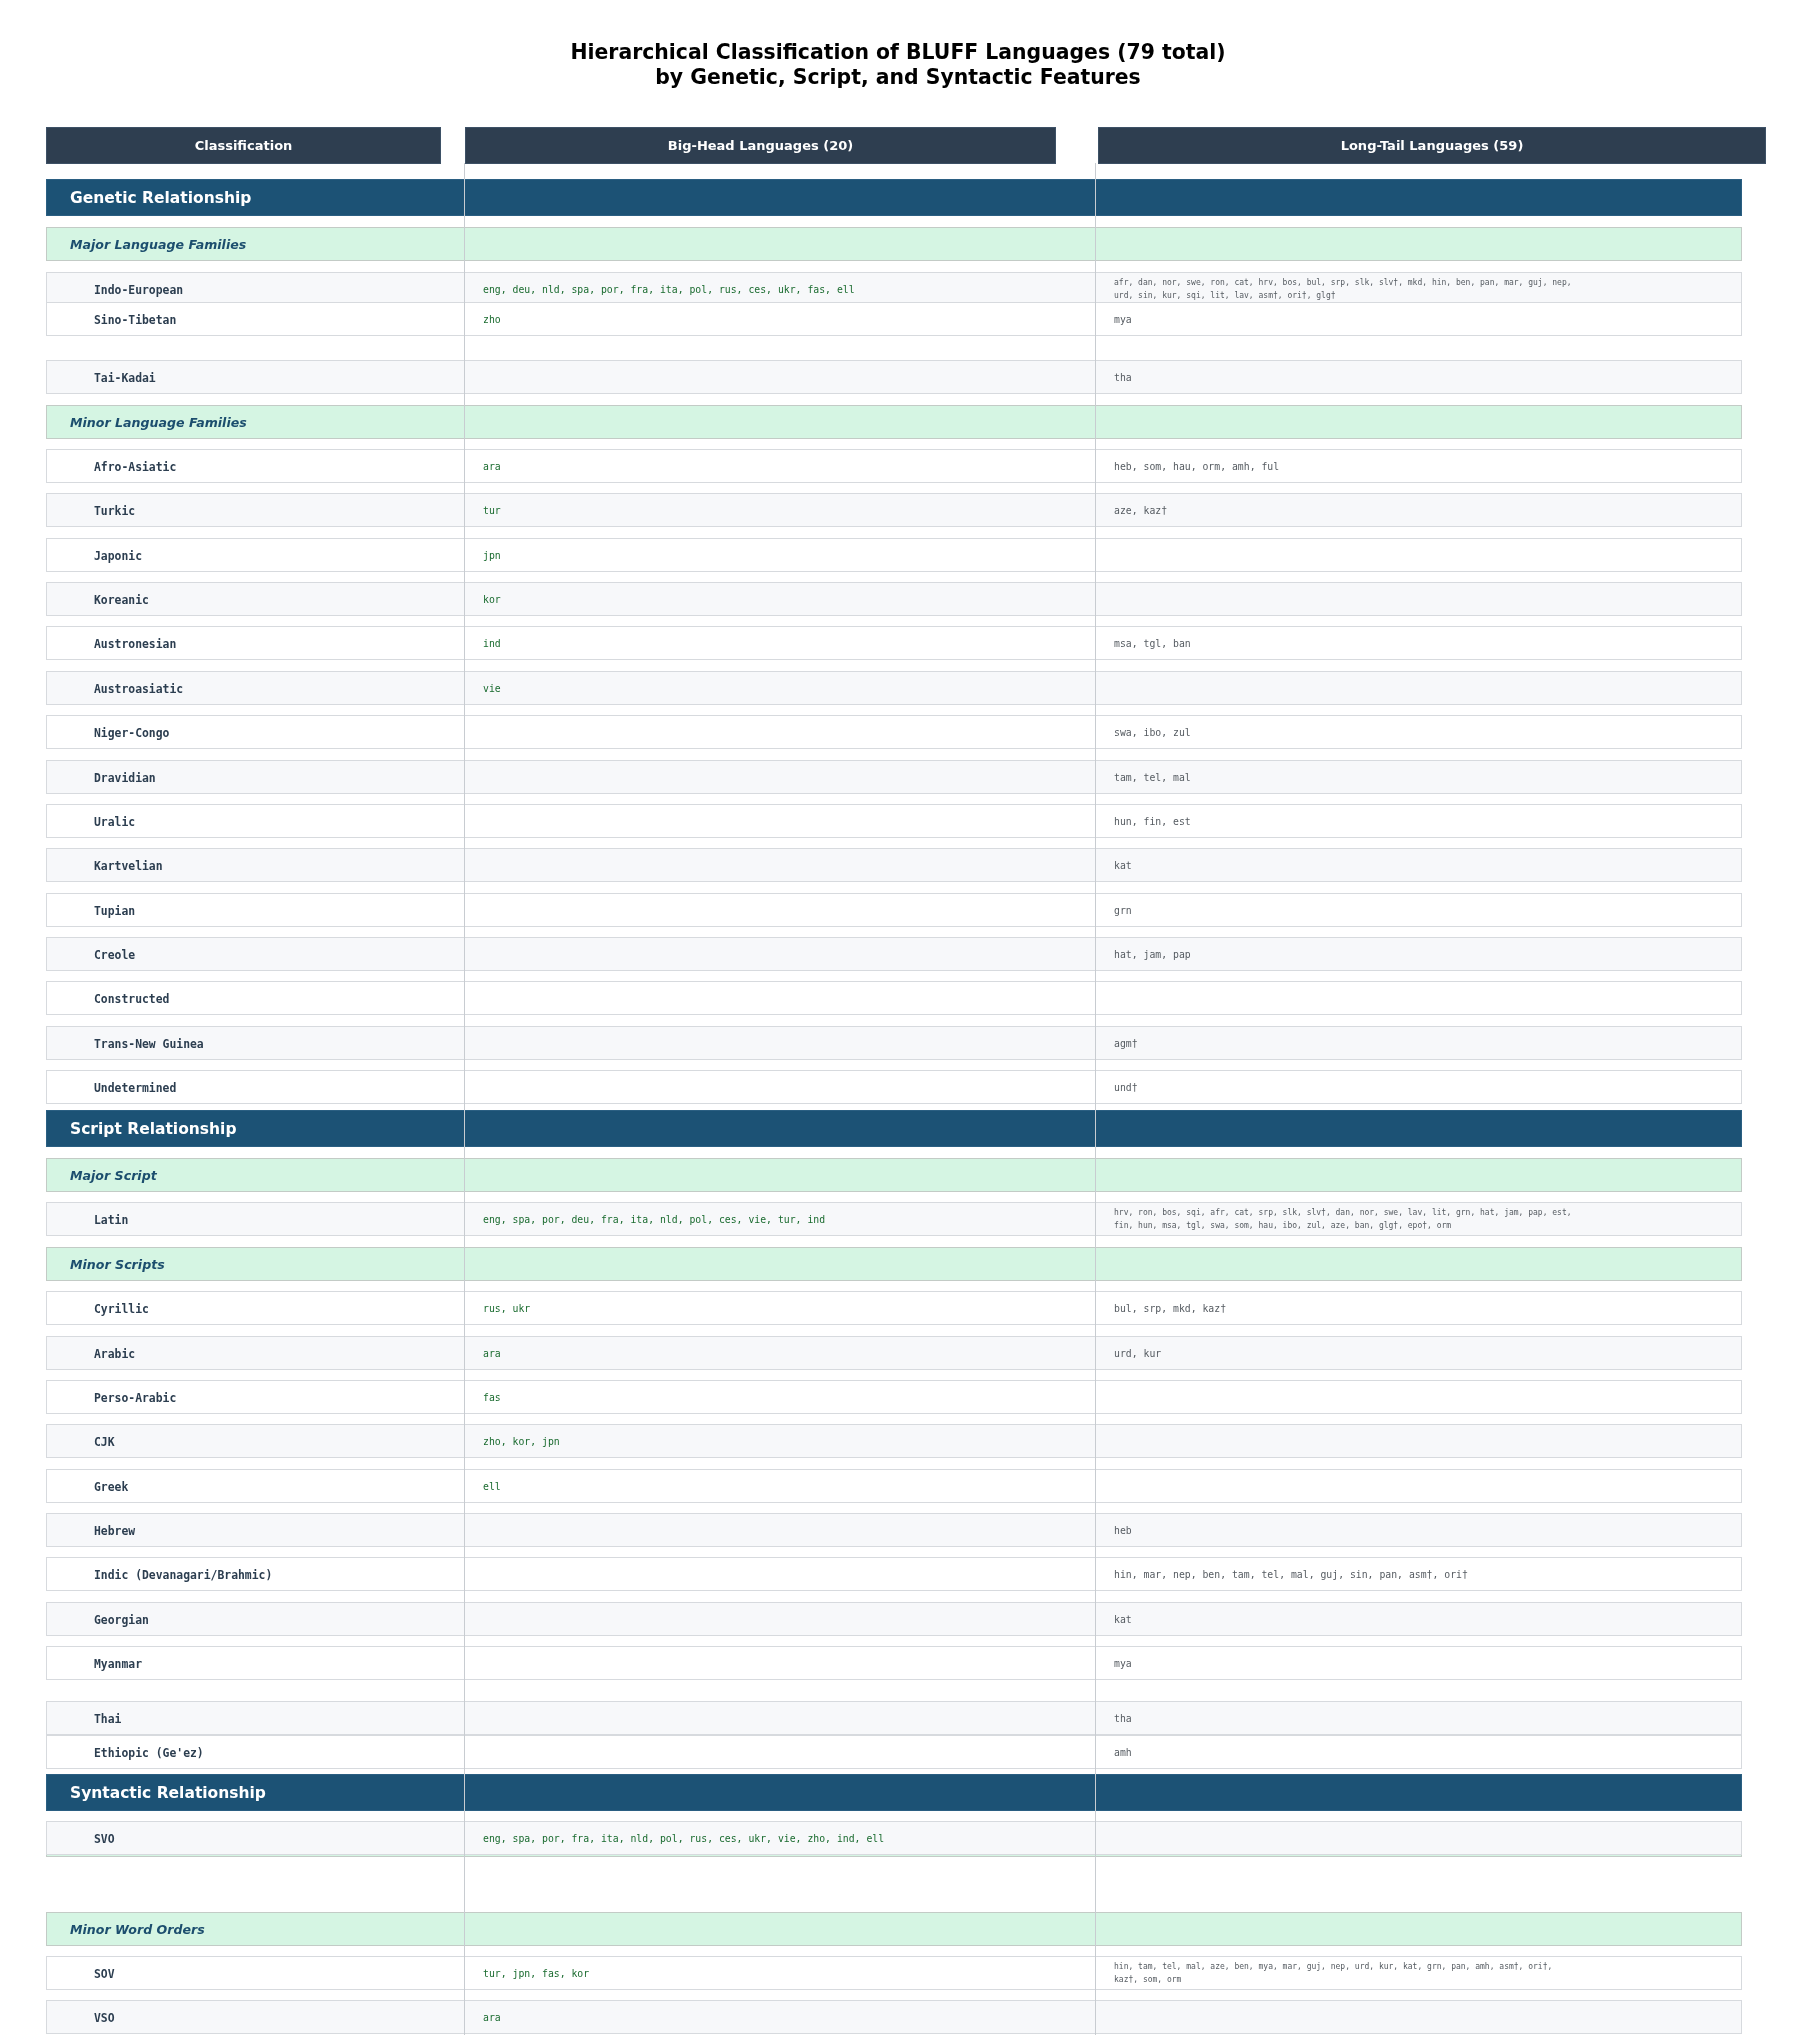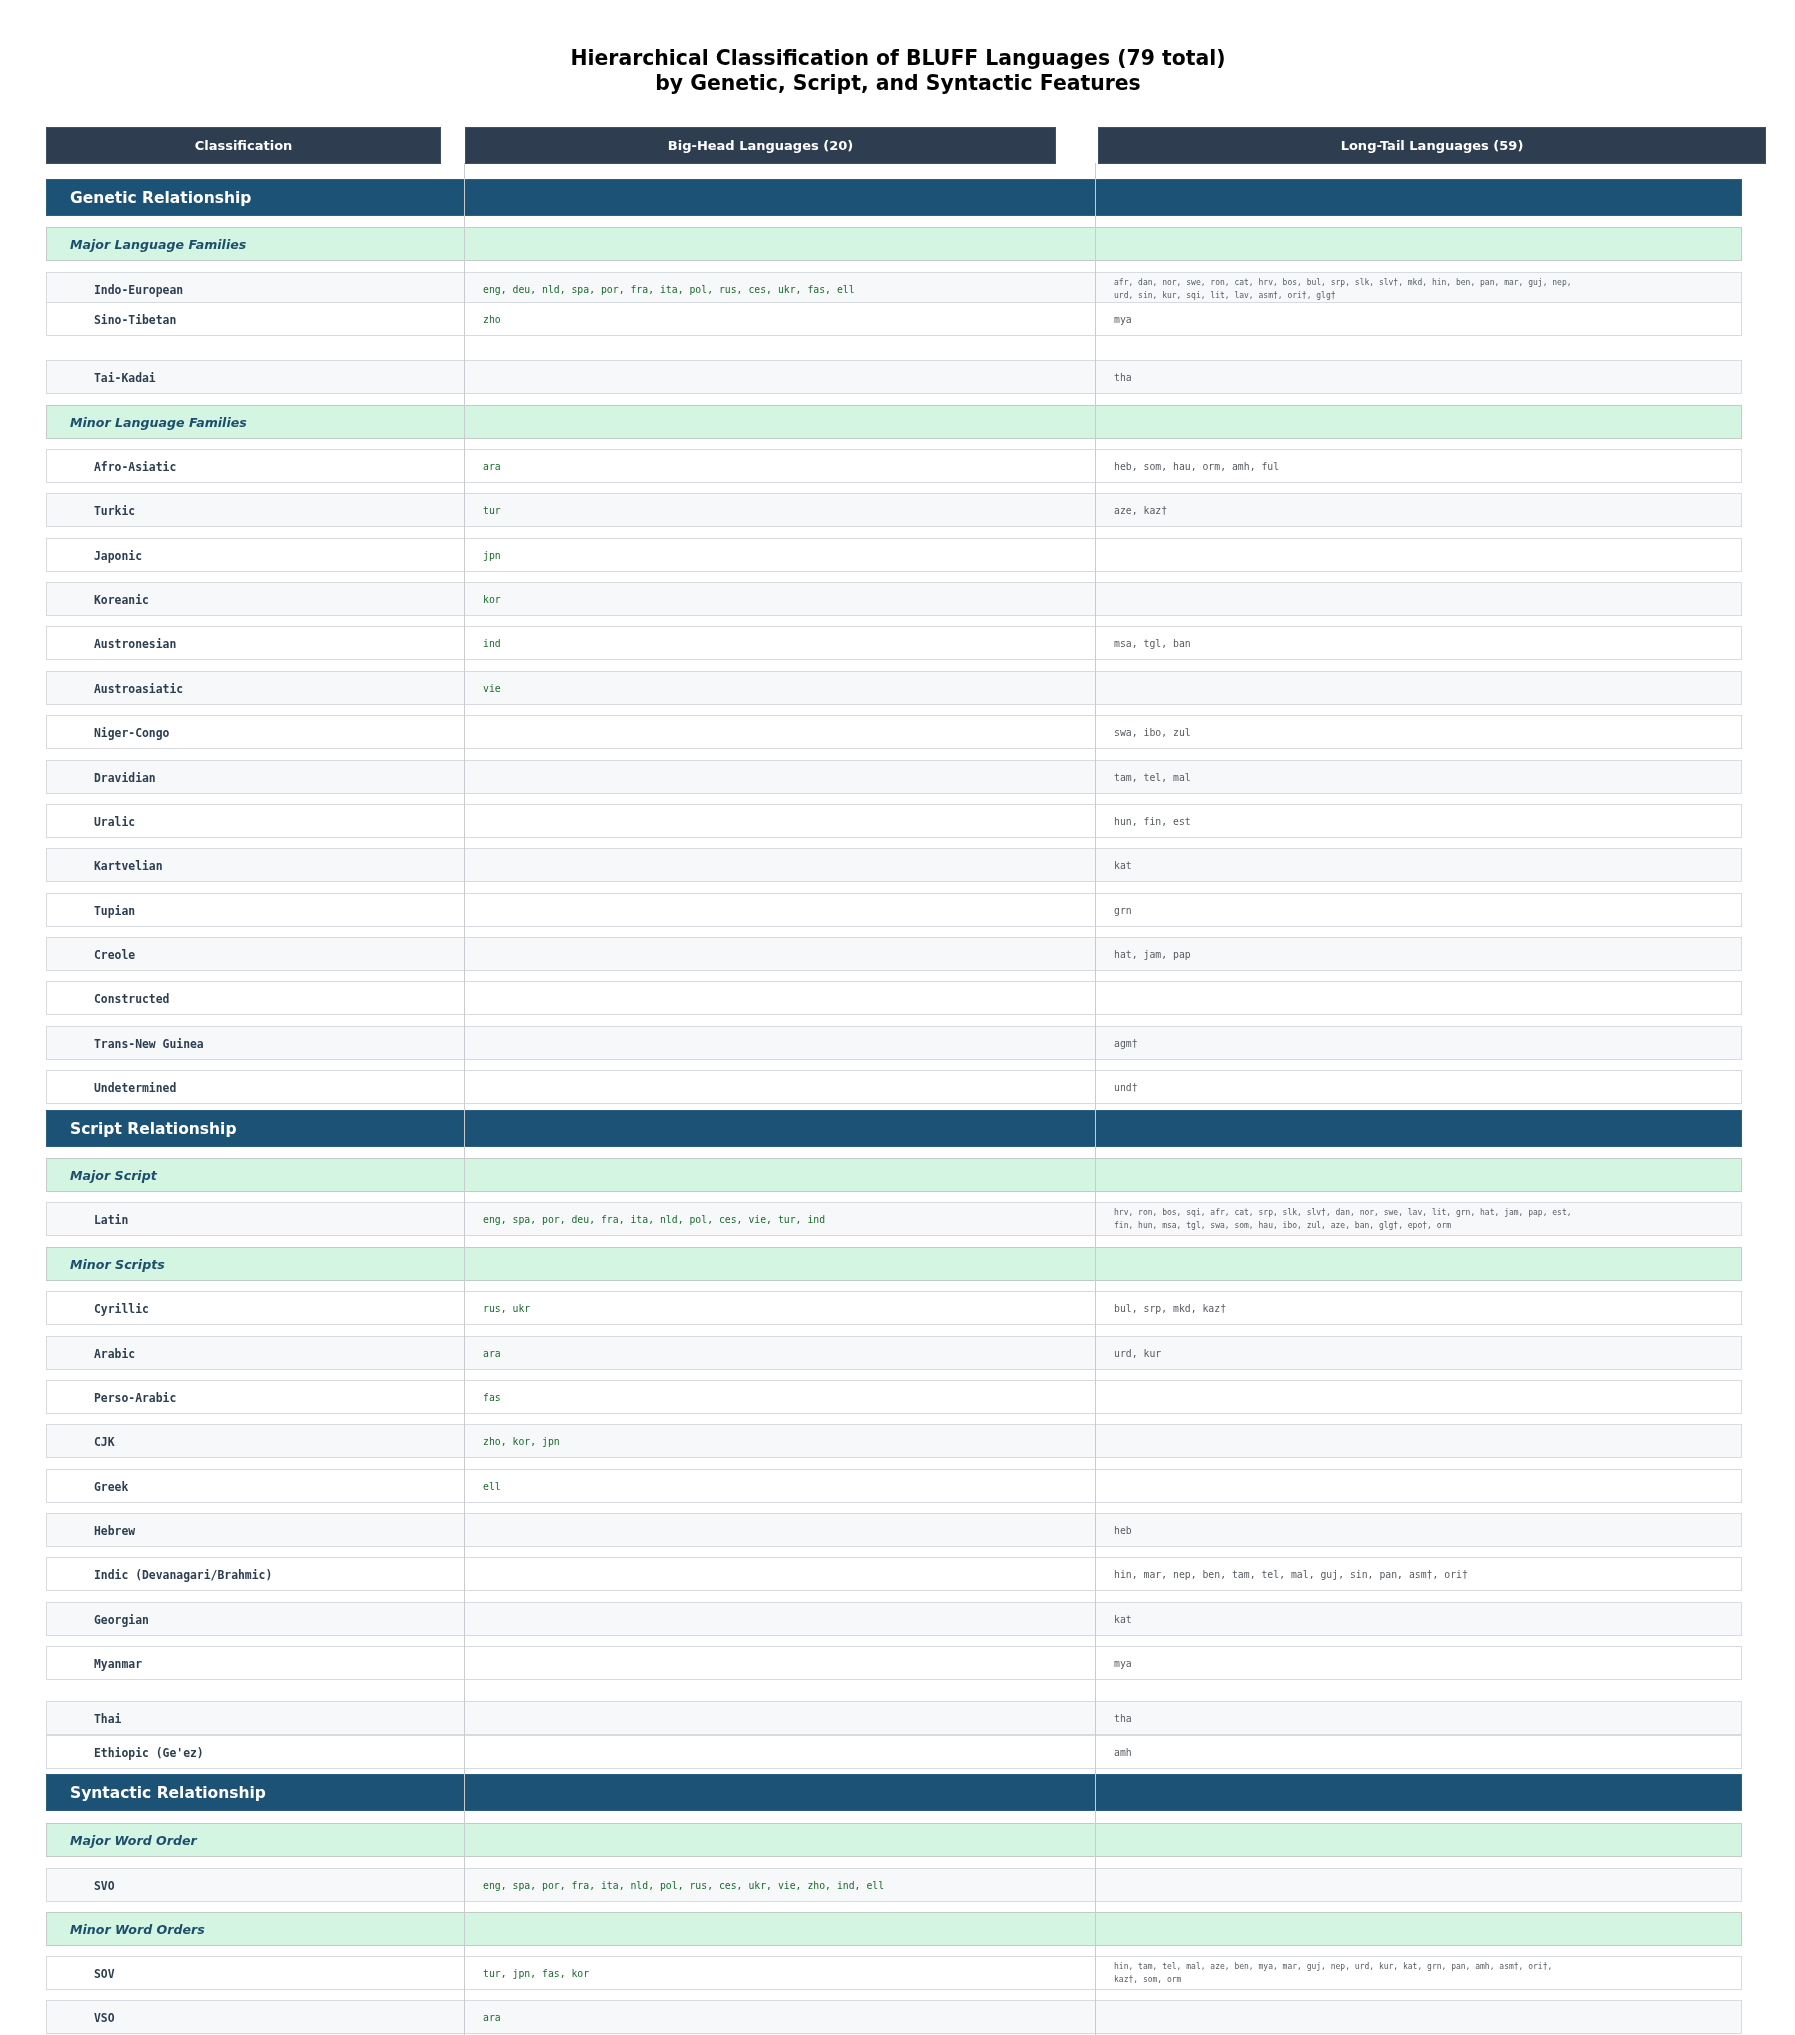--- a/index.html
+++ b/index.html
@@ -1,18 +1,18 @@
 <!DOCTYPE html>
 <html style="font-size:6.5px"><head>
 <meta charset="utf-8">
 <style>
   html, body { margin:0; padding:0; background:#ffffff; }
   body { width:1796px; height:2255px; position:relative; overflow:hidden;
          font-family:"DejaVu Sans", sans-serif; }
-  .title { position:absolute; left:0; width:1796px; top:46px; text-align:center;
+  .title { position:absolute; left:0; width:1796px; top:40px; text-align:center;
            font-size:20.4px; font-weight:bold; color:#000; line-height:25px; }
   .hdr { position:absolute; top:127px; height:37px; background:#2e3e50;
          border:0.8px solid #3d5166; box-sizing:border-box;
          color:#fff; font-weight:bold; font-size:13px;
          display:flex; align-items:center; justify-content:center; }
   .vline { position:absolute; top:163px; width:1.2px; height:1931px; background:#c8ccd1; }
   .row { position:absolute; left:46px; width:1696px; box-sizing:border-box; }
   .sec { background:#1c5275; border:0.8px solid #2b5f82; height:37px; }
   .sec .lbl { position:absolute; left:23px; top:0; height:35px; display:flex; align-items:center;
               color:#fff; font-weight:bold; font-size:15.5px; }
@@ -211,21 +211,21 @@
       <span class="lbl">Ethiopic (Ge'ez)</span>
       <span class="big"></span>
       <span class="tail" style="white-space:pre-line;">amh</span>
     </div>
     <div class="row sec" style="top: 1774px;">
       <span class="lbl">Syntactic Relationship</span>
     </div>
     <div class="row sub" style="top: 1823px;">
       <span class="lbl">Major Word Order</span>
     </div>
-    <div class="row item alt" style="top: 1868px;">
+    <div class="row item alt" style="top: 1821px;">
       <span class="lbl">SVO</span>
       <span class="big">eng, spa, por, fra, ita, nld, pol, rus, ces, ukr, vie, zho, ind, ell</span>
     </div>
     <div class="row sub" style="top: 1912px;">
       <span class="lbl">Minor Word Orders</span>
     </div>
     <div class="row item plain" style="top: 1956px;">
       <span class="lbl">SOV</span>
       <span class="big">tur, jpn, fas, kor</span>
       <span class="tail small" style="white-space:pre-line;">hin, tam, tel, mal, aze, ben, mya, mar, guj, nep, urd, kur, kat, grn, pan, amh, asm†, ori†,

